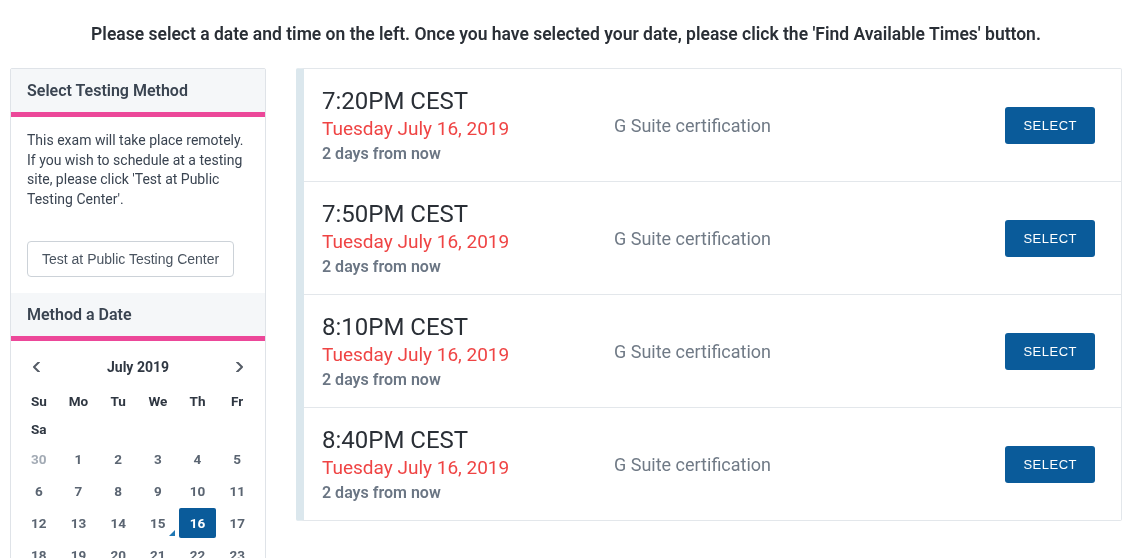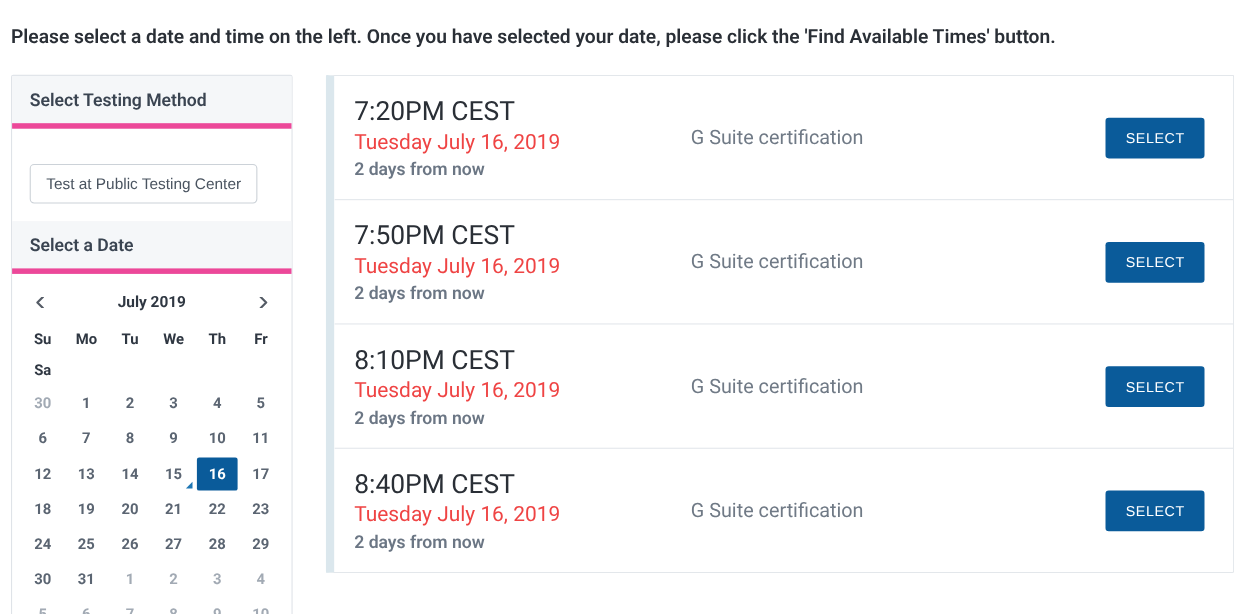--- a/index.html
+++ b/index.html
@@ -5,21 +5,21 @@
 * { box-sizing: border-box; margin: 0; padding: 0; }
 body {
   font-family: -apple-system, BlinkMacSystemFont, "Segoe UI", Roboto, Helvetica, Arial, sans-serif;
   background: #fff;
   color: #2a2f36;
   width: 1132px;
   font-size: 14px;
 }
 .container { padding: 10px 10px 0 10px; }
 .instruction {
-  text-align: left;
+  text-align: center;
   font-size: 17.5px;
   font-weight: 600;
   color: #2a2f36;
   margin: 14px 0 24px 0;
 }
 .layout {
   display: flex;
   gap: 30px;
   align-items: flex-start;
 }
@@ -118,21 +118,21 @@
   border: 1px solid #e3e7eb;
   border-left: 8px solid #dbe7ed;
   border-radius: 2px;
   overflow: hidden;
 }
 .slot {
   display: flex;
   align-items: center;
   padding: 18px 26px 18px 18px;
   border-bottom: 1px solid #e3e7eb;
-  gap: 16px;
+  gap: 2px;
 }
 .slot:last-child { border-bottom: none; }
 .slot-when {
   width: 290px;
   flex-shrink: 0;
 }
 .slot-time { font-size: 24px; color: #2a2f36; font-weight: 400; margin-bottom: 2px; }
 .slot-date { font-size: 19px; color: #ef4444; margin-bottom: 4px; }
 .slot-rel  { font-size: 16px; color: #6b7684; font-weight: 600; }
 .slot-exam { flex: 1; font-size: 18px; color: #707a86; }
@@ -152,23 +152,24 @@
 <body>
 
 <div class="container">
   <div class="instruction">Please select a date and time on the left. Once you have selected your date, please click the 'Find Available Times' button.</div>
 
   <div class="layout">
 
     <div class="sidebar">
       <div class="section-head">Select Testing Method</div>
       <div class="section-body">
+        <div class="desc">This exam will take place remotely. If you wish to schedule at a testing site, please click 'Test at Public Testing Center'.</div>
         <button class="test-center-btn">Test at Public Testing Center</button>
       </div>
-      <div class="section-head">Select a Date</div>
+      <div class="section-head">Method a Date</div>
 
       <div class="cal">
         <div class="cal-header">
           <div class="cal-nav">
             <svg width="10" height="10" viewBox="0 0 10 10">
                 <path d="M7 0 L2 5 L7 10" stroke="#555c66" stroke-width="2" fill="none" stroke-linecap="round" stroke-linejoin="round"></path>
               </svg>
           </div>
           <div class="cal-title">July 2019</div>
           <div class="cal-nav">

